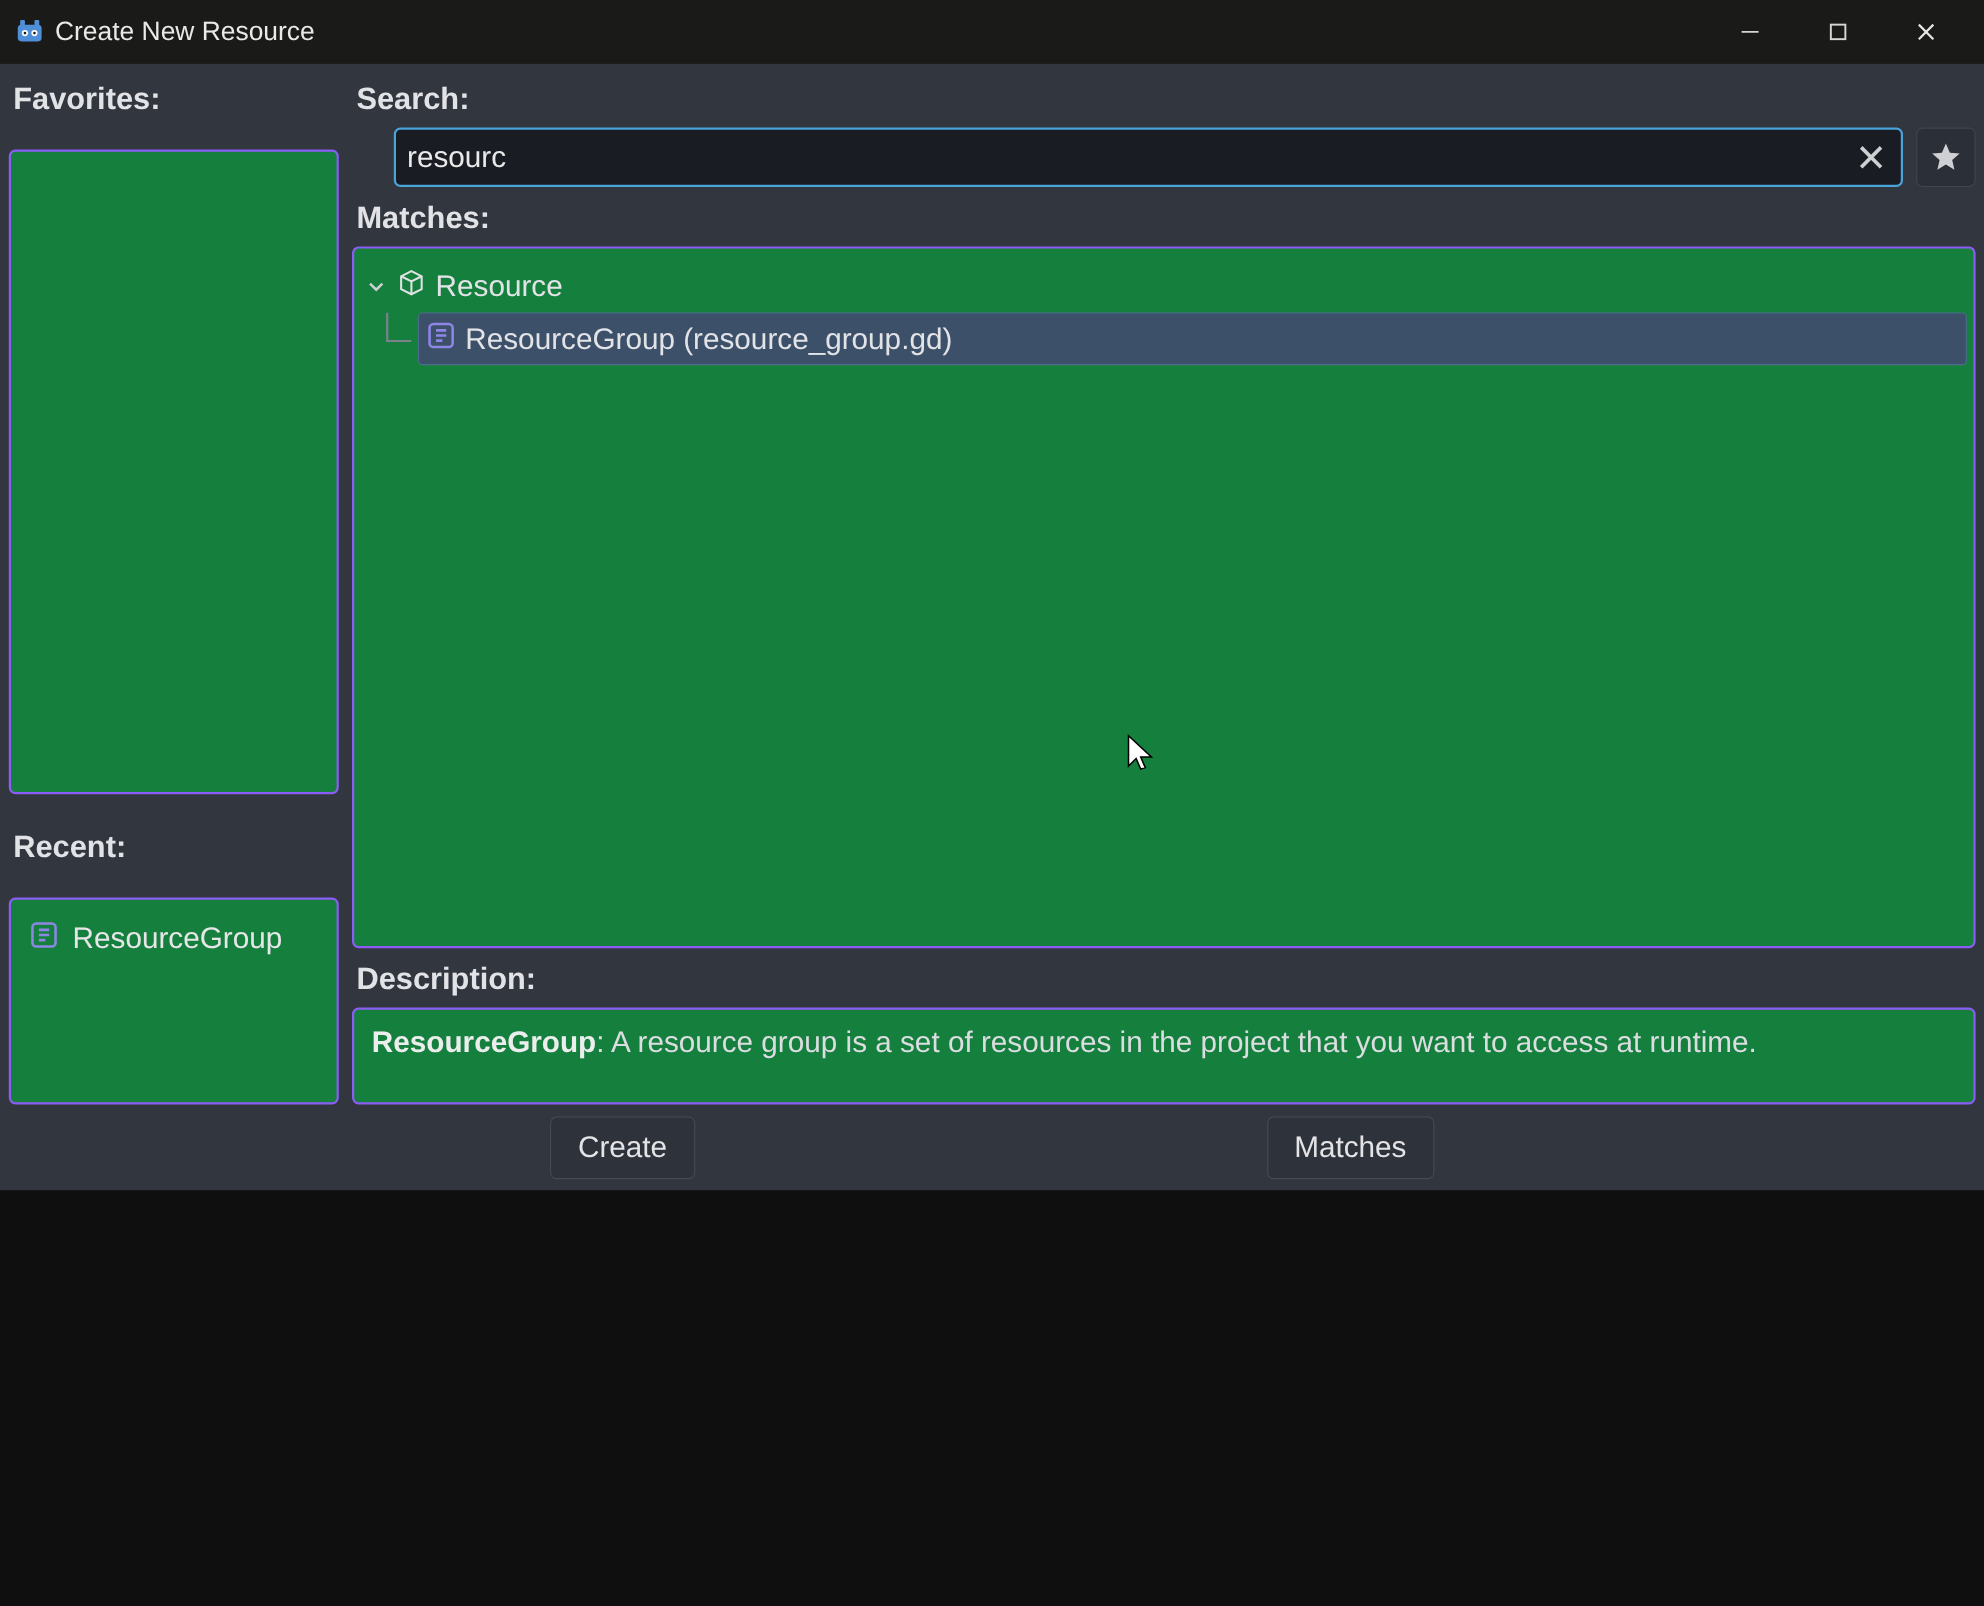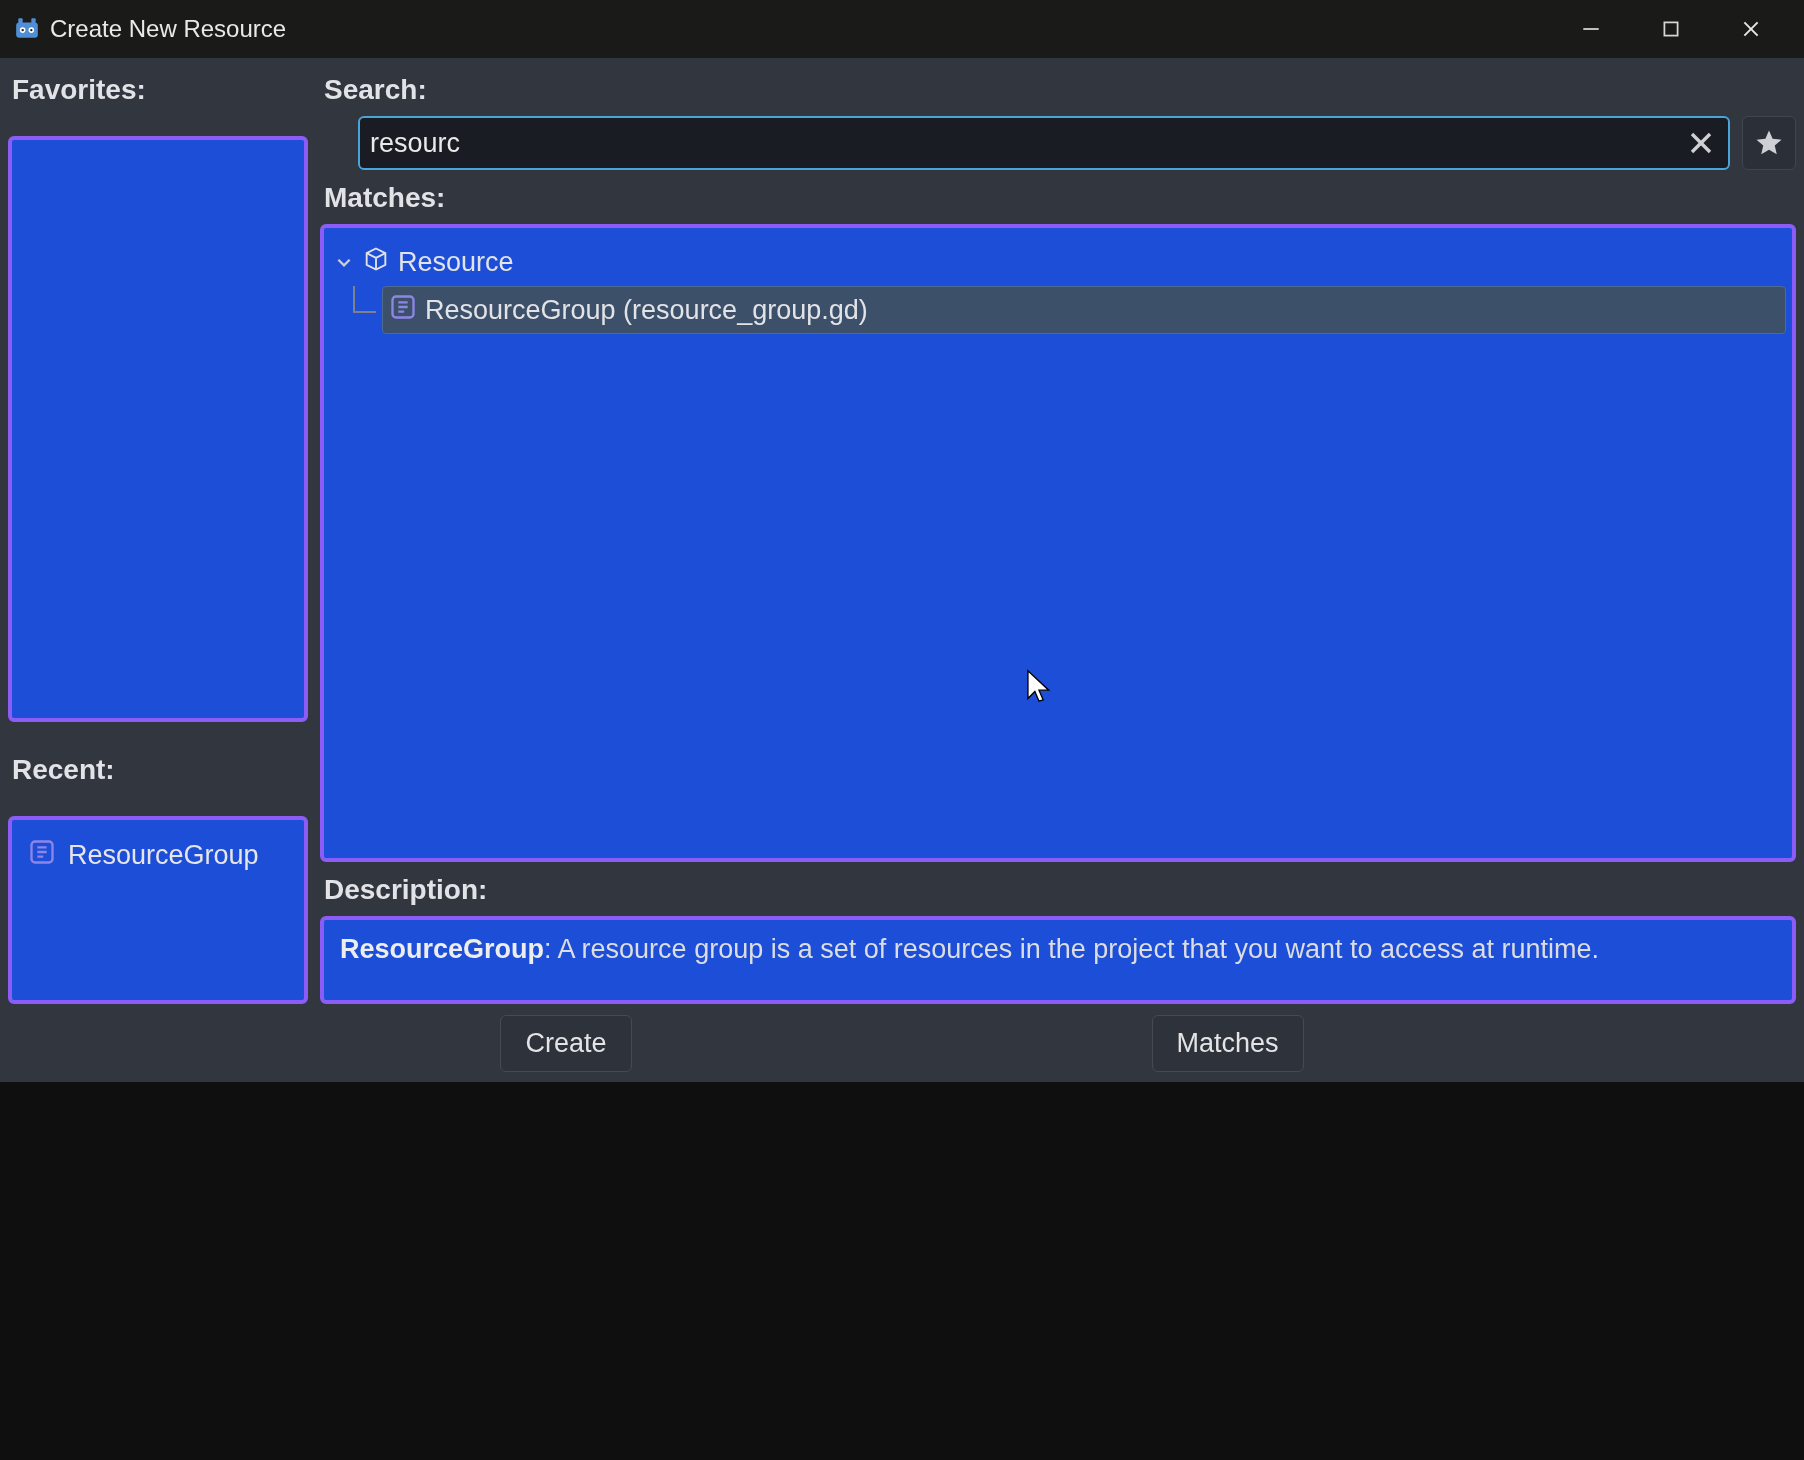--- a/index.html
+++ b/index.html
@@ -64,22 +64,22 @@
   }
 
   .section-label {
     font-weight: 700;
     font-size: 28px;
     color: #e2e3e7;
     padding: 6px 4px 4px 4px;
   }
 
   .panel {
-    background: #1d4ed8;
-    border: 4px solid #8b5cf6;
+    background: #15803d;
+    border: 2px solid #8b5cf6;
     border-radius: 6px;
   }
   .favorites-panel {
     height: 586px;
   }
   .recent-panel {
     flex: 1 1 auto;
     min-height:0;
     padding: 10px 6px;
   }

